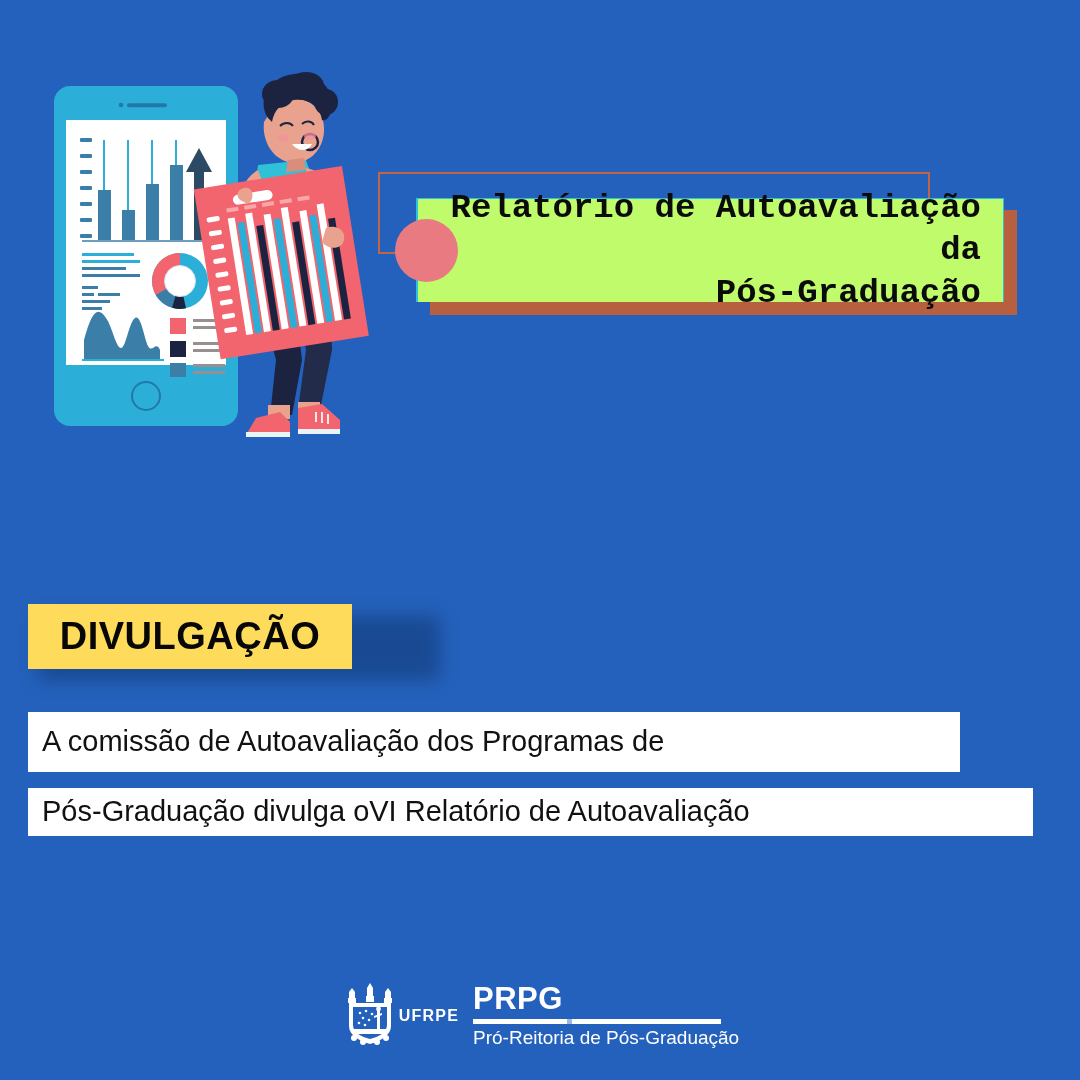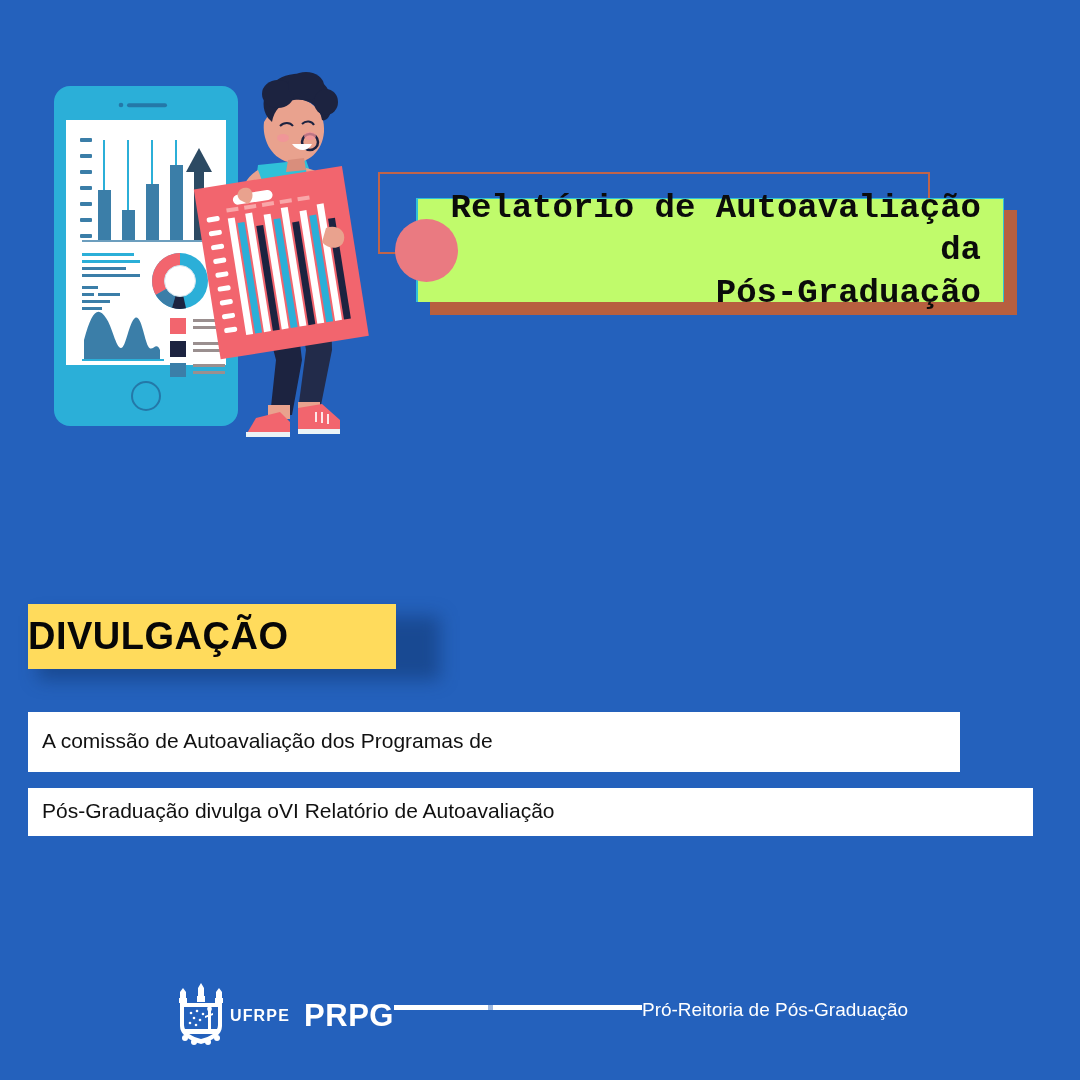--- a/index.html
+++ b/index.html
@@ -110,26 +110,26 @@
     top: 12px;
     width: 402px;
     height: 64px;
     background: rgba(9, 40, 88, 0.42);
     filter: blur(9px);
   }
   .badge {
     position: absolute;
     left: 0px;
     top: 0px;
-    width: 368px;
+    width: 324px;
     height: 65px;
     background: #FFDB5C;
     display: flex;
     align-items: center;
-    justify-content: flex-start;
+    justify-content: center;
   }
   .badge-text {
     font-family: "Liberation Sans", sans-serif;
     font-weight: bold;
     font-size: 38px;
     letter-spacing: 0.5px;
     color: #070707;
   }
 
   
@@ -139,21 +139,21 @@
     top: 712px;
     width: 1020px;
   }
   .line-bar {
     background: #FFFFFF;
     display: inline-flex;
     align-items: center;
     box-sizing: border-box;
     padding: 5px 14px 7px 14px;
     margin-bottom: 16px;
-    font-size: 21px;
+    font-size: 29px;
     line-height: 1.18;
     color: #111111;
     white-space: nowrap;
     font-family: "Liberation Sans", sans-serif;
   }
   .line-bar.l1 { width: 932px; height: 60px; }
   .line-bar.l2 { width: 1005px; height: 48px; }
   .line-bar.l3 { width: 805px; height: 60px; }
   .line-bar b { font-weight: normal; }
 
@@ -181,20 +181,21 @@
   .crest-label {
     color: #FFFFFF;
     font-size: 16px;
     font-weight: bold;
     letter-spacing: 1.2px;
     margin-top: 1px;
     font-family: "Liberation Sans", sans-serif;
   }
   .prpg-block {
     display: flex;
+    flex-direction: column;
     justify-content: center;
   }
   .prpg-title {
     color: #FFFFFF;
     font-size: 31px;
     font-weight: bold;
     letter-spacing: 0.5px;
     line-height: 1;
     font-family: "Liberation Sans", sans-serif;
   }

